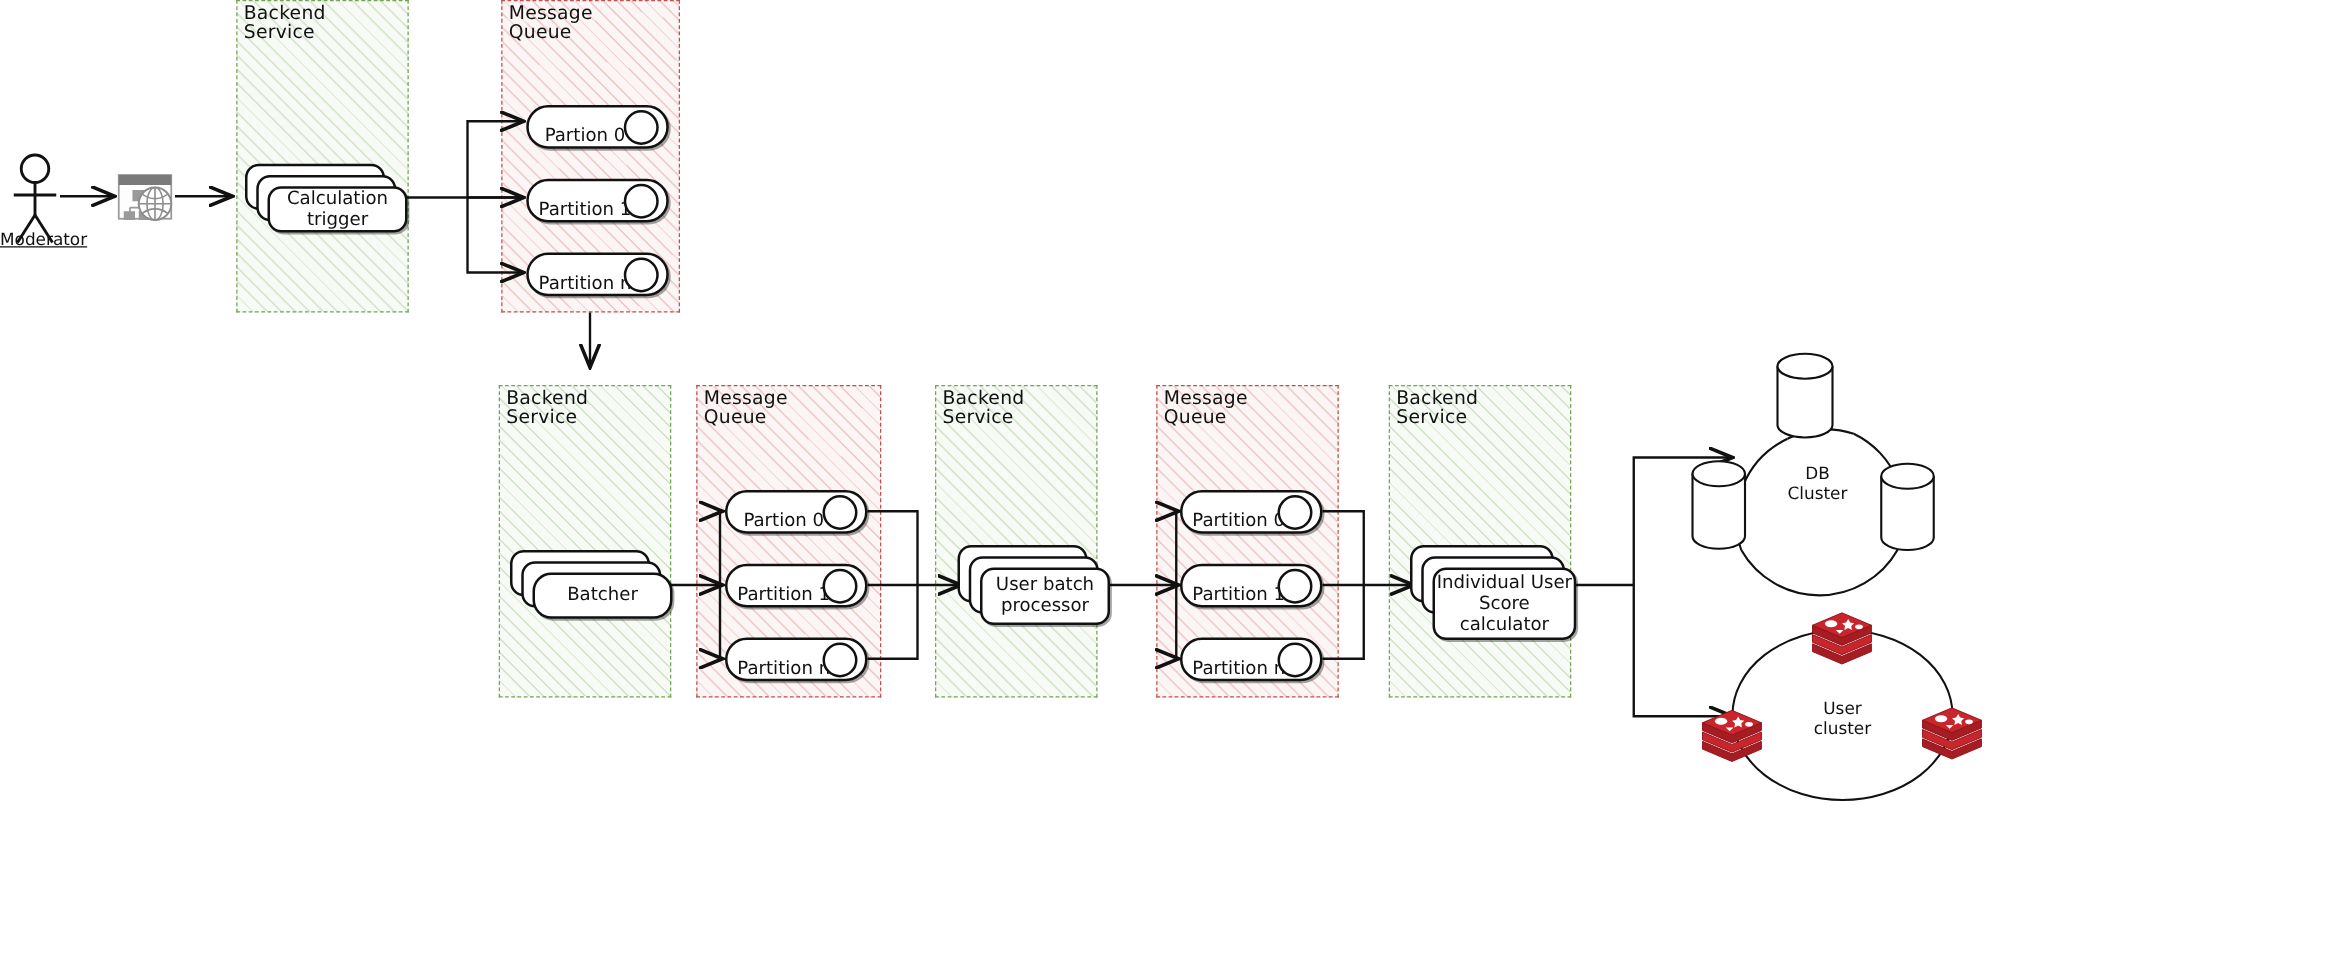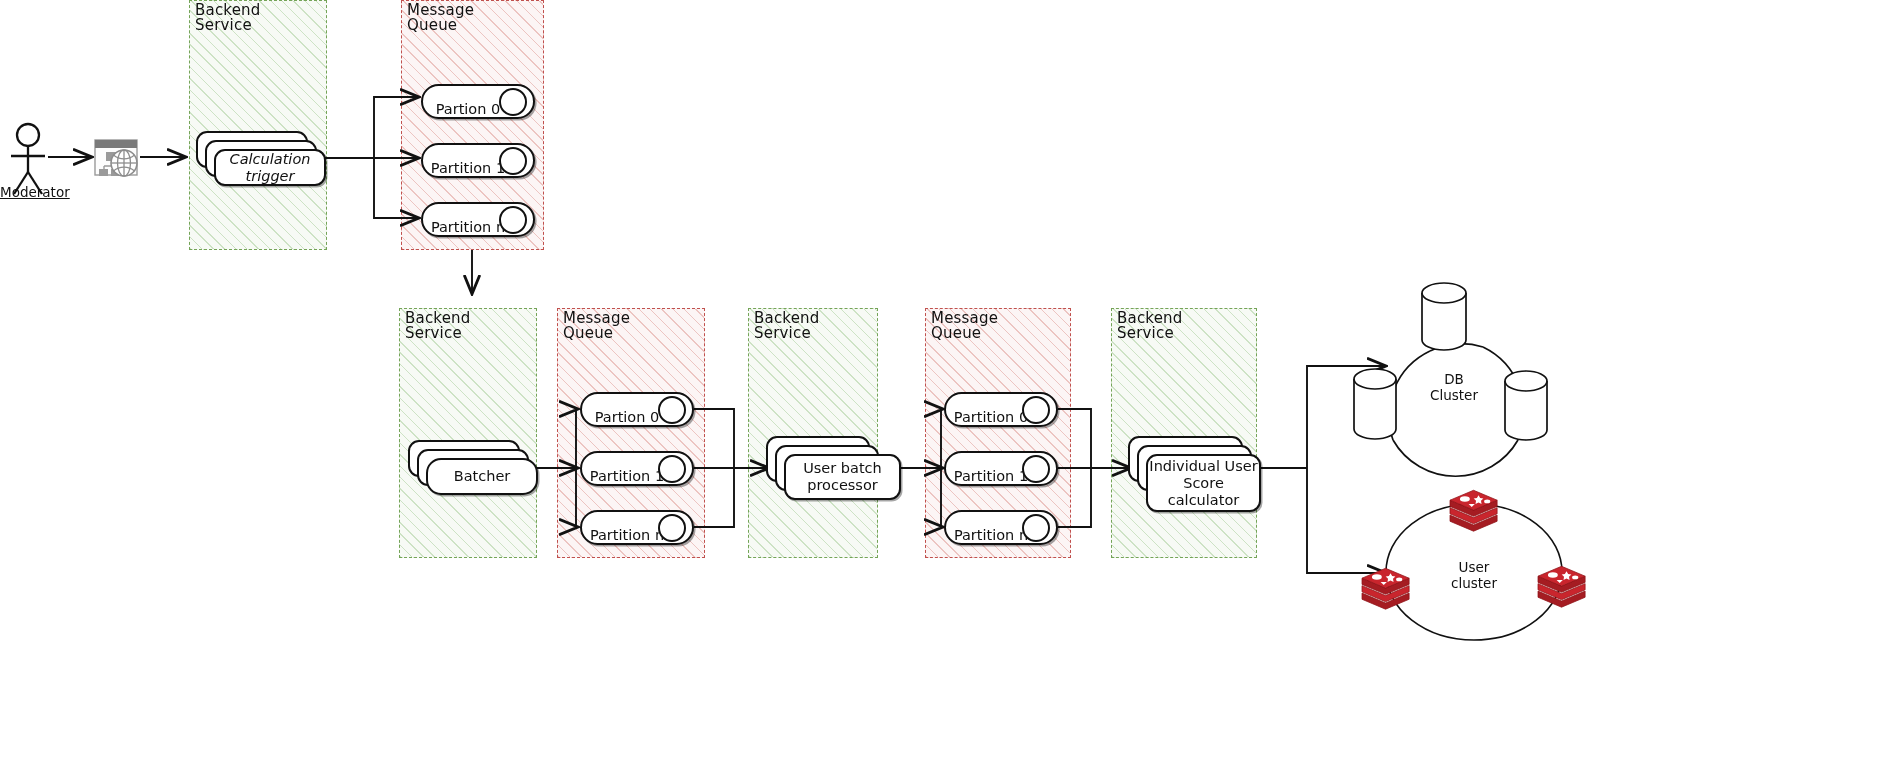--- a/index.html
+++ b/index.html
@@ -234,21 +234,21 @@
         <path d="M124,150 L124,176"></path>
         <ellipse cx="124" cy="163" rx="6.5" ry="13"></ellipse>
         <path d="M113.5,155 A16,16 0 0,0 134.5,155"></path>
         <path d="M113.5,171 A16,16 0 0,1 134.5,171"></path>
       </g>
     </g>
   </svg>
 
   <div class="txt left" style="left:0px; top:185px; width:90px;text-decoration:underline;">Moderator</div>
 
-  <div class="stack" style="left:196px; top:131px; width:130px; height:43px;font-style:italic;">
+  <div class="stack" style="left:196px; top:131px; width:130px; height:43px;">
     <div class="card back2" style="width:112px; height:37px;"></div>
     <div class="card back1" style="width:112px; height:37px;"></div>
     <div class="card front" style="width:112px; height:37px;">Calculation
 trigger</div>
   </div>
 
   <div class="partition" style="left:421px; top:84px; width:114px; height:35px;">
     <span class="plabel">Partion 0</span>
     <span class="pcap"></span>
   </div>
@@ -276,21 +276,21 @@
     <span class="pcap"></span>
   </div>
   <div class="partition" style="left:580px; top:510px; width:114px; height:35px;">
     <span class="plabel">Partition n</span>
     <span class="pcap"></span>
   </div>
 
   <div class="stack" style="left:766px; top:436px; width:130px; height:62px;">
     <div class="card back2" style="width:104px; height:46px;"></div>
     <div class="card back1" style="width:104px; height:46px;"></div>
-    <div class="card front" style="width:117px; height:46px;">User batch
+    <div class="card front" style="width:104px; height:46px;">User batch
 processor</div>
   </div>
 
   <div class="partition" style="left:944px; top:392px; width:114px; height:35px;">
     <span class="plabel">Partition 0</span>
     <span class="pcap"></span>
   </div>
   <div class="partition" style="left:944px; top:451px; width:114px; height:35px;">
     <span class="plabel">Partition 1</span>
     <span class="pcap"></span>

